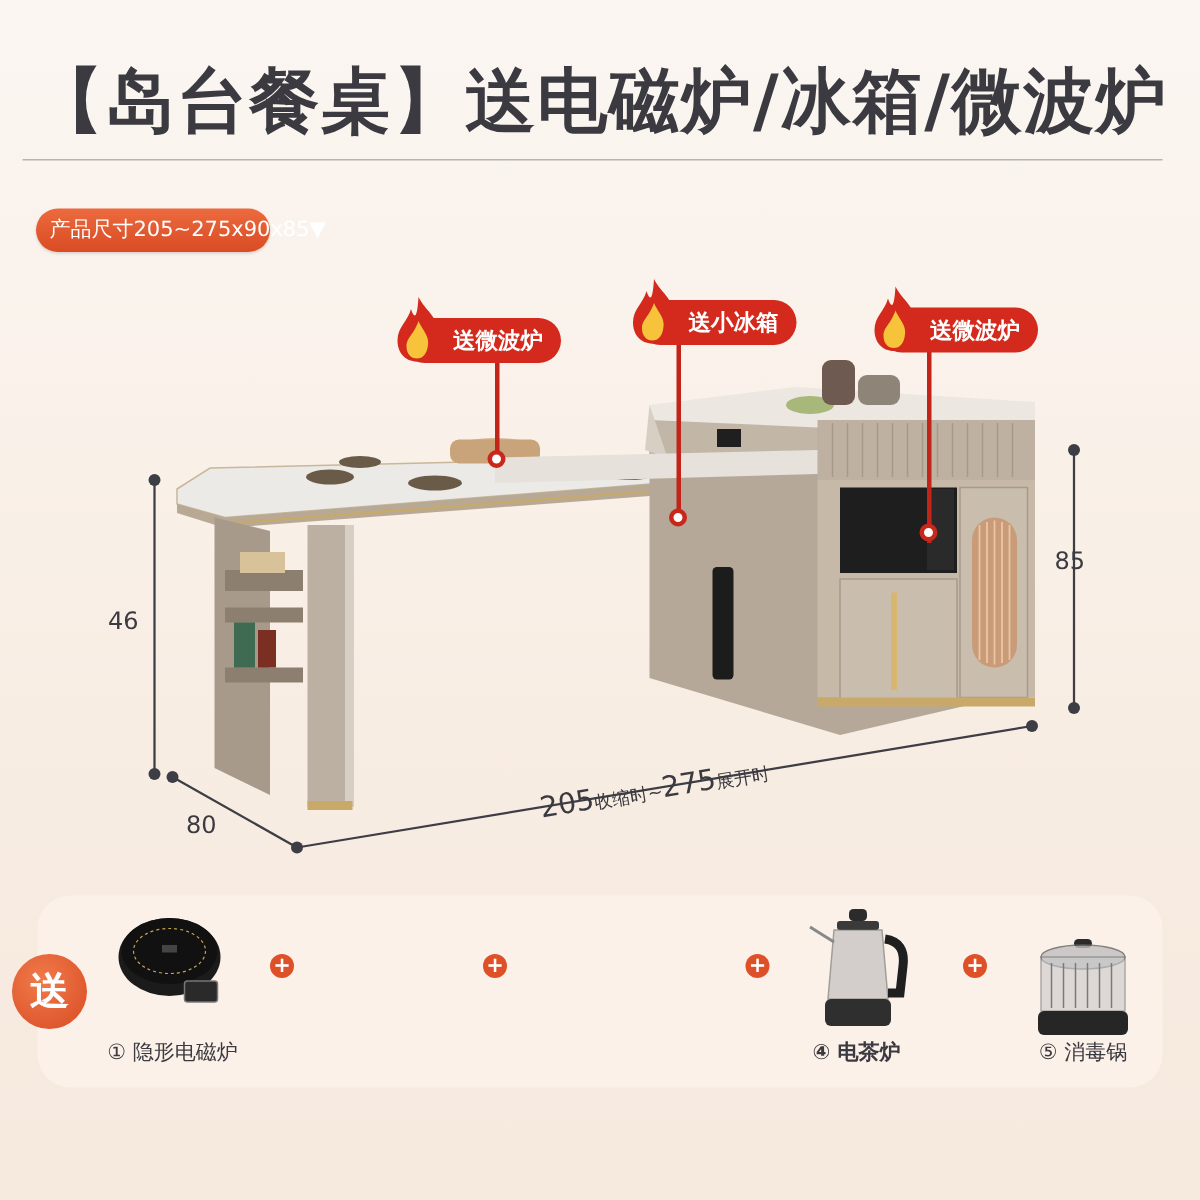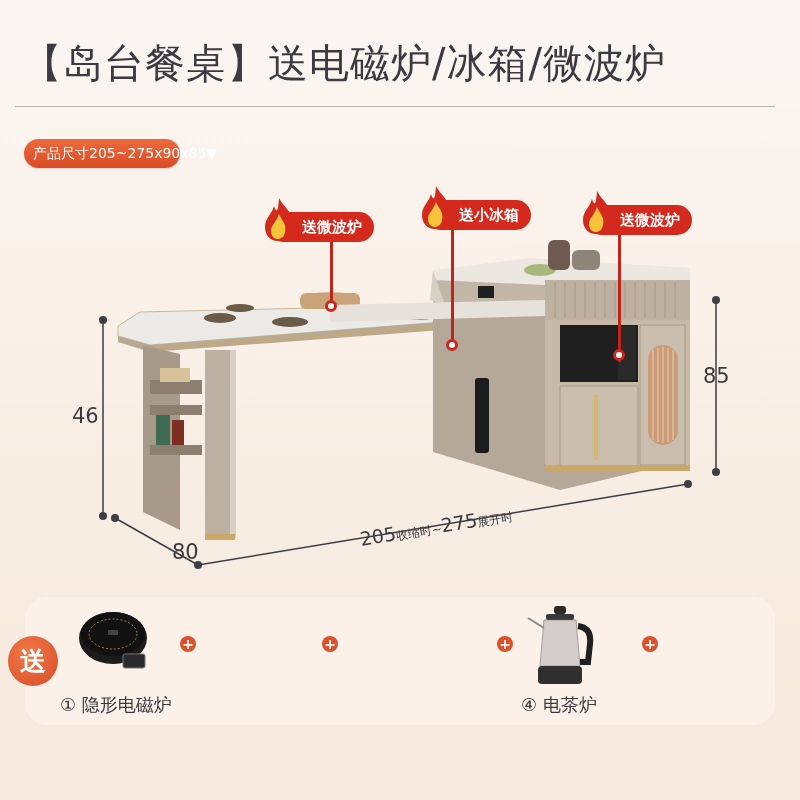--- a/index.html
+++ b/index.html
@@ -1,38 +1,38 @@
 <!DOCTYPE html>
 <html><head>
 <meta charset="utf-8">
 <style>
   * { box-sizing: border-box; margin: 0; padding: 0; }
   body { width: 800px; height: 800px; overflow: hidden; background: #f8efe7; font-family: "DejaVu Sans", sans-serif; position: relative; }
   .page { position: absolute; inset: 0; background: linear-gradient(180deg, #fbf6f2 0%, #f8ede3 60%, #f6e9de 100%); }
 
-  .title { position: absolute; left: 22px; top: 36px; font-size: 40px; font-weight: normal; color: #3b3a40; letter-spacing: 1px; white-space: nowrap; }
+  .title { position: absolute; left: 22px; top: 36px; font-size: 47px; font-weight: bold; color: #3b3a40; letter-spacing: 1px; white-space: nowrap; }
   .divider { position: absolute; left: 15px; top: 106px; width: 490px; height: 1px; background: #b9b3ae; }
 
   .size-pill { position: absolute; left: 24px; top: 139px; width: 156px; height: 29px; border-radius: 15px; background: linear-gradient(180deg, #ec6a3e, #d94b24); color: #fff; font-size: 14px; line-height: 29px; padding-left: 9px; white-space: nowrap; box-shadow: 0 1px 2px rgba(0,0,0,.15); }
 
   
   .callout { position: absolute; height: 30px; border-radius: 15px; background: #d42a1d; color: #fff; font-weight: bold; font-size: 15px; line-height: 30px; padding: 0 12px 0 34px; white-space: nowrap; }
   .flame { position: absolute; left: -6px; top: -16px; width: 34px; height: 46px; }
   .leader { position: absolute; width: 3px; background: #c3241a; }
   .dot { position: absolute; width: 12px; height: 12px; border-radius: 50%; background: #fff; border: 3px solid #c9261c; }
 
   
-  .dim-text { position: absolute; color: #3b3a40; font-size: 21px; }
+  .dim-text { position: absolute; color: #3b3a40; font-size: 16px; }
 
   
   .gift-panel { position: absolute; left: 25px; top: 597px; width: 750px; height: 128px; border-radius: 22px; background: #fcf1e8; }
   .gift-badge { position: absolute; left: 8px; top: 636px; width: 50px; height: 50px; border-radius: 50%; background: radial-gradient(circle at 40% 35%, #f07a4a, #d94b24); color: #fff; font-size: 26px; font-weight: bold; text-align: center; line-height: 50px; }
   .gift-item { position: absolute; top: 600px; width: 110px; height: 120px; }
   .gift-item .img { position: absolute; left: 50%; transform: translateX(-50%); top: 4px; }
-  .gift-item .label { position: absolute; left: 0; right: 0; top: 93px; text-align: center; font-size: 18px; color: #3b3a40; white-space: nowrap; }
+  .gift-item .label { position: absolute; left: 0; right: 0; top: 93px; text-align: center; font-size: 14px; color: #3b3a40; white-space: nowrap; }
   .plus { position: absolute; top: 636px; width: 16px; height: 16px; border-radius: 50%; background: #de5027; color: #fff; font-size: 14px; font-weight: bold; line-height: 16px; text-align: center; }
 </style>
 </head>
 <body>
 
 <div class="page">
 
   <div class="title">【岛台餐桌】送电磁炉/冰箱/微波炉</div>
   <div class="divider" style="width:760px;"></div>
 
@@ -144,21 +144,21 @@
   <div class="callout" style="left:425px;top:200px;">
     <svg class="flame" viewBox="0 0 34 46">
         <path d="M17 2 C22 12 32 16 30 30 C29 40 22 45 16 45 C8 45 3 39 3 31 C3 22 10 18 12 10 C14 16 16 18 17 2 Z" fill="#d42a1d"></path>
         <path d="M17 18 C20 25 25 28 23 36 C22 41 19 43 16 43 C12 43 9 40 9 35 C9 29 14 27 17 18 Z" fill="#f7c33a"></path>
       </svg>
     <span>送小冰箱</span>
   </div>
 
   <div class="dim-text" style="left:72px;top:404px;">46</div>
   <div class="dim-text" style="left:703px;top:364px;">85</div>
-  <div class="dim-text" style="left:124px;top:540px;margin-left:48px;">80</div>
+  <div class="dim-text" style="left:124px;top:540px;">80</div>
   <div style="position:absolute;left:362px;top:528px;transform:rotate(-9.5deg);transform-origin:left bottom;white-space:nowrap;color:#3b3a40;">
     <span style="font-size:19px;">205</span><span style="font-size:12px;">收缩时~</span><span style="font-size:19px;">275</span><span style="font-size:12px;">展开时</span>
   </div>
 
   <div class="gift-panel"></div>
   <div class="gift-badge">送</div>
 
   <div class="gift-item" style="left:60px;">
     <svg class="img" width="80" height="80" viewBox="0 0 80 80">
       <ellipse cx="38" cy="34" rx="34" ry="26" fill="#1b1b1b"></ellipse>
@@ -168,26 +168,43 @@
       <rect x="48" y="50" width="22" height="14" rx="2" fill="#2a2a2a" stroke="#777"></rect>
     </svg>
     <div class="label">① 隐形电磁炉</div>
   </div>
   <div class="plus" style="left:180px;">+</div>
 
   <div class="plus" style="left:322px;">+</div>
 
   <div class="plus" style="left:497px;">+</div>
 
-  <div class="gift-item" style="left:504px;">
+  <div class="gift-item" style="left:516px;font-weight:bold;">
     <svg class="img" width="70" height="86" viewBox="0 0 70 86">
       <rect x="30" y="2" width="12" height="8" rx="3" fill="#2b2b2b"></rect>
       <rect x="22" y="10" width="28" height="6" rx="2" fill="#3a3a3a"></rect>
       <path d="M20 16 L52 16 L56 62 L16 62 Z" fill="#b8b8b8" opacity="0.6" stroke="#666"></path>
       <path d="M54 22 Q68 24 66 40 L64 58 L56 58" fill="none" stroke="#1f1f1f" stroke-width="6"></path>
       <line x1="20" y1="24" x2="4" y2="14" stroke="#888" stroke-width="2"></line>
       <rect x="14" y="62" width="44" height="18" rx="4" fill="#2f2f2f"></rect>
     </svg>
     <div class="label">④ 电茶炉</div>
   </div>
   <div class="plus" style="left:642px;">+</div>
 
+  <div class="gift-item" style="left:667px;">
+    <svg class="img" width="70" height="70" viewBox="0 0 70 70" style="top:24px;">
+      <rect x="29" y="2" width="12" height="6" rx="3" fill="#2b2b2b"></rect>
+      <ellipse cx="35" cy="14" rx="28" ry="8" fill="#bfbfbf" opacity="0.8" stroke="#666"></ellipse>
+      <rect x="7" y="14" width="56" height="36" fill="#c9c9c9" opacity="0.6" stroke="#777"></rect>
+      <g stroke="#7a7a7a">
+          <line x1="14" y1="18" x2="14" y2="48"></line>
+          <line x1="22" y1="18" x2="22" y2="48"></line>
+          <line x1="30" y1="18" x2="30" y2="48"></line>
+          <line x1="38" y1="18" x2="38" y2="48"></line>
+          <line x1="46" y1="18" x2="46" y2="48"></line>
+          <line x1="54" y1="18" x2="54" y2="48"></line>
+        </g>
+      <rect x="5" y="50" width="60" height="16" rx="4" fill="#262626"></rect>
+    </svg>
+    <div class="label">⑤ 消毒锅</div>
+  </div>
 </div>
 
 </body></html>

